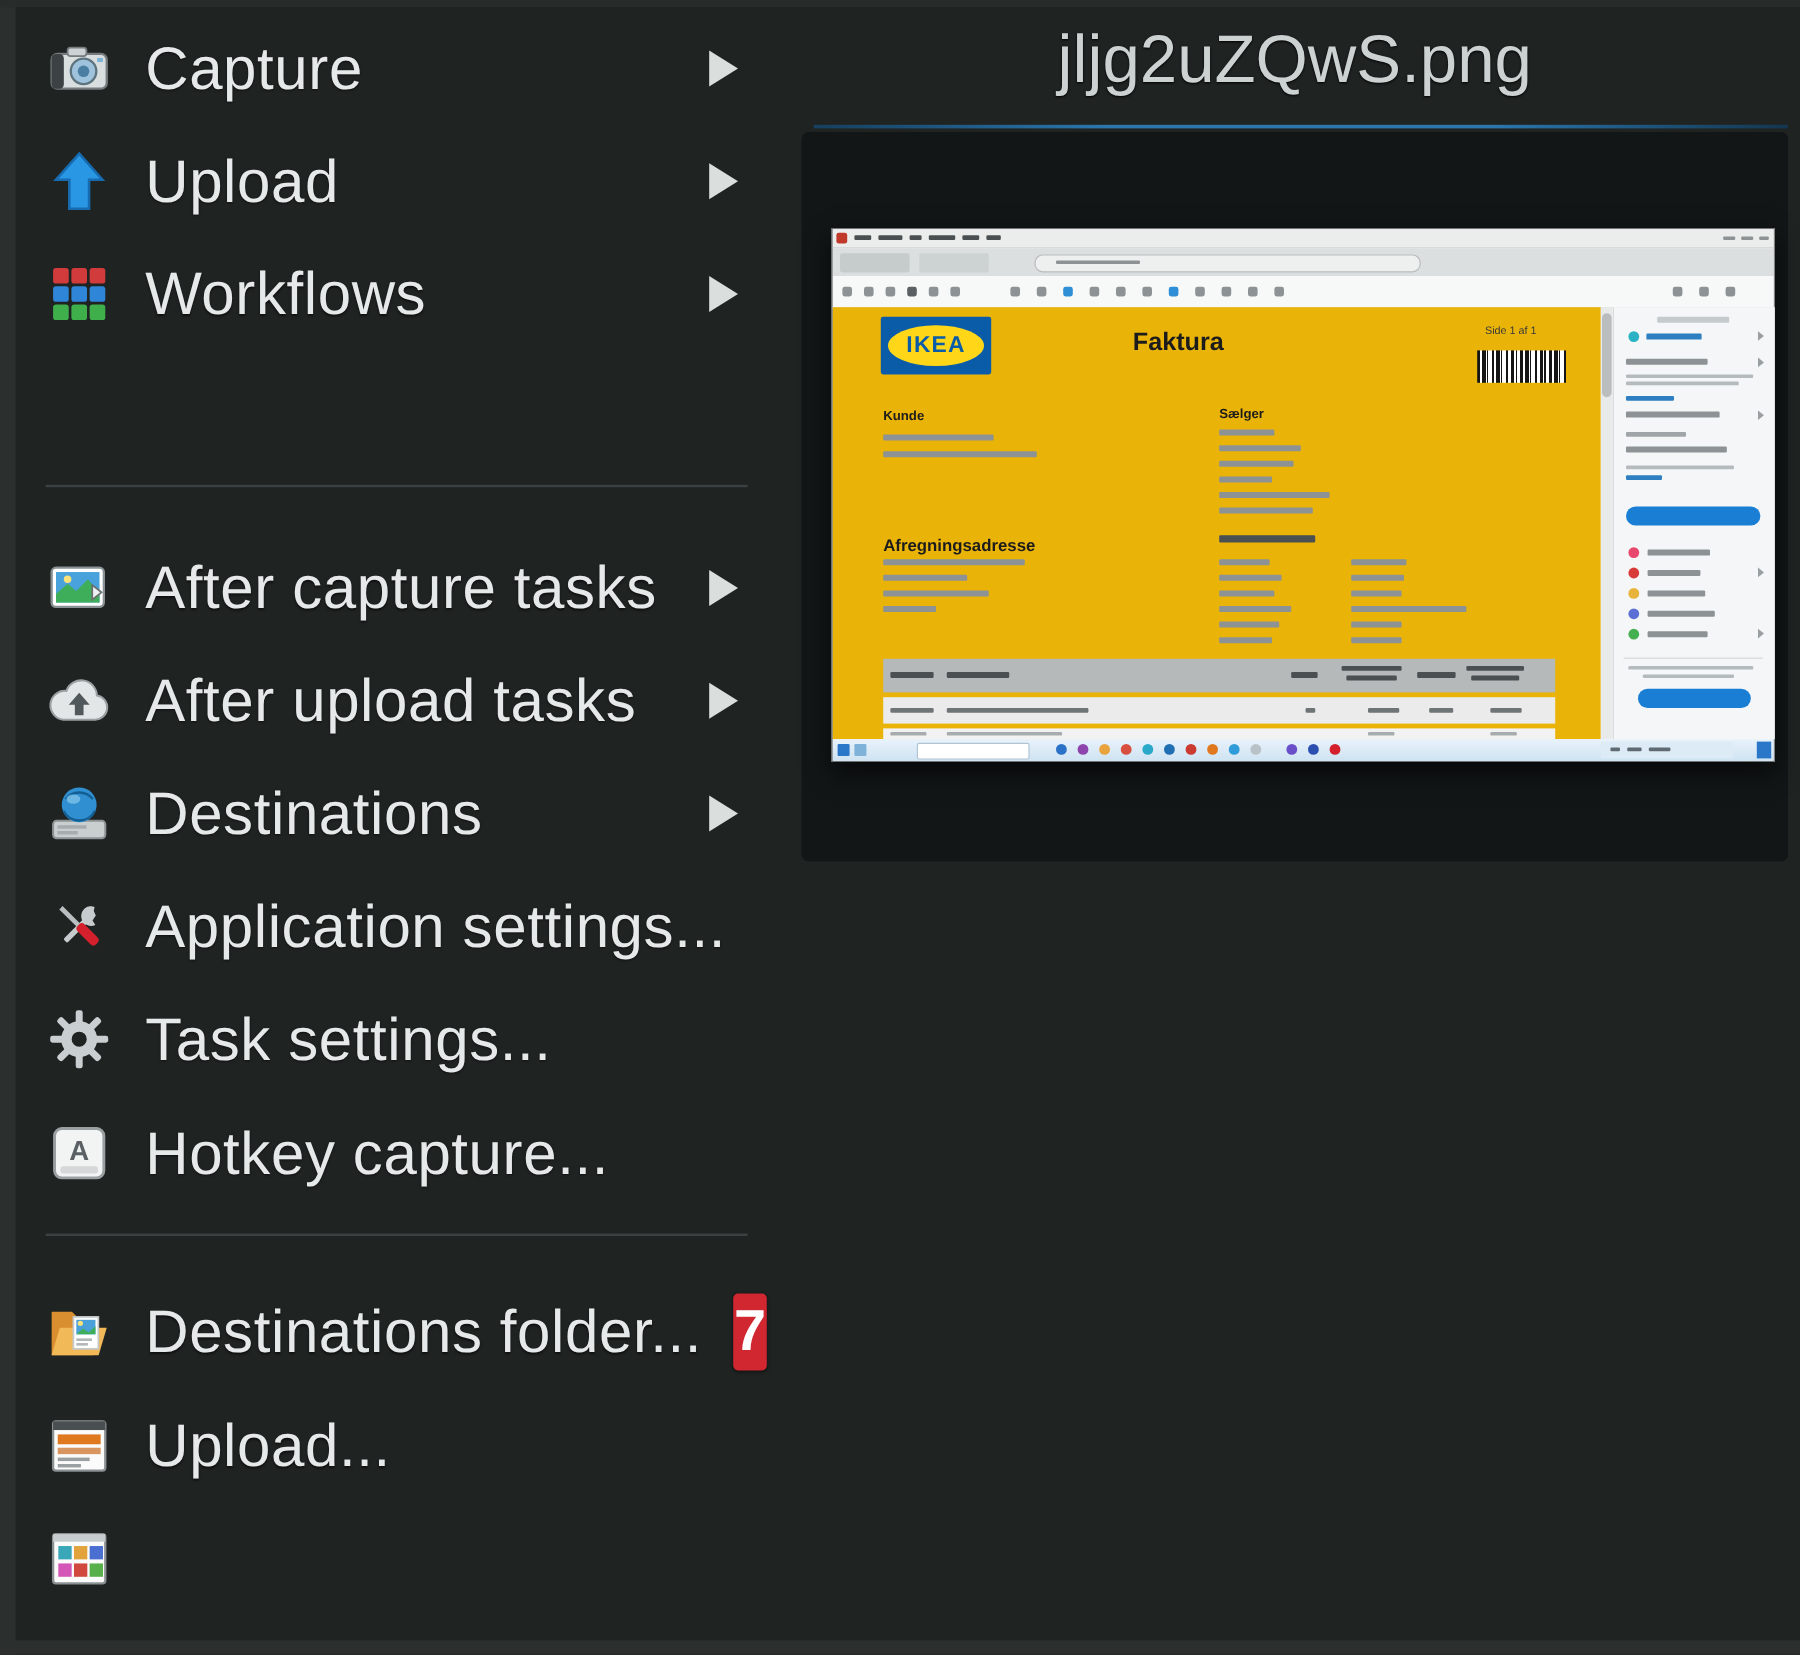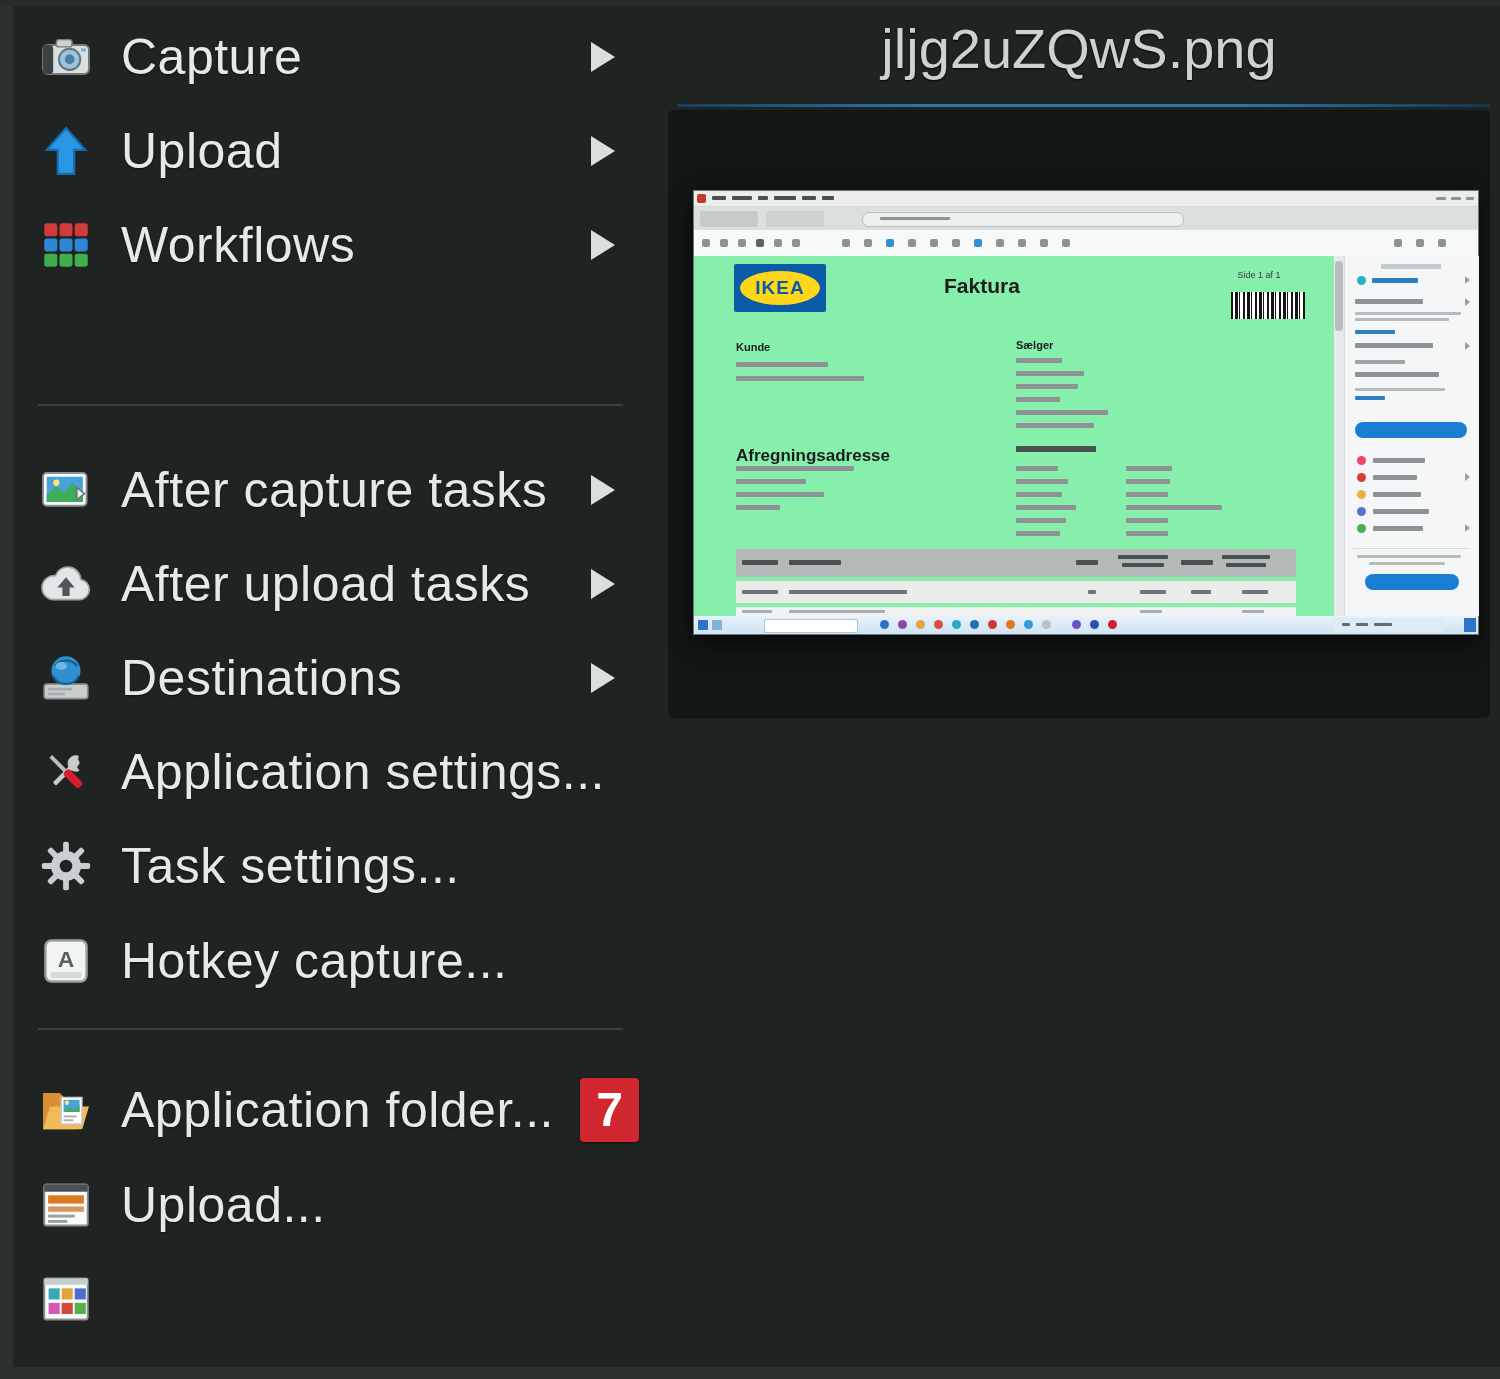--- a/index.html
+++ b/index.html
@@ -32,21 +32,21 @@
                 background:linear-gradient(90deg,#173f5e,#2a76ad 30%,#2a76ad 70%,#14364f);}
   .pv-panel{position:absolute;left:668px;top:110px;width:822px;height:608px;background:#121617;border-radius:6px;}
 
   
   .thumb{position:absolute;left:693px;top:190px;width:784px;height:443px;background:#fdfdfd;
          border:1px solid #6f7475;box-shadow:0 8px 20px rgba(0,0,0,.65);filter:blur(.45px);}
   .thumb *{position:absolute;}
   .t-menubar{left:0;top:0;width:784px;height:15px;background:#ebecec;border-bottom:1px solid #d2d5d5;}
   .t-tabbar{left:0;top:16px;width:784px;height:23px;background:#dcdfe0;}
   .t-toolbar{left:0;top:39px;width:784px;height:26px;background:#f7f8f8;border-bottom:1px solid #d3d6d6;}
-  .t-doc{left:0;top:65px;width:640px;height:360px;background:#86efac;}
+  .t-doc{left:0;top:65px;width:640px;height:360px;background:#eab308;}
   .t-scroll{left:640px;top:65px;width:10px;height:360px;background:#e8eaea;}
   .t-side{left:650px;top:65px;width:134px;height:360px;background:#f4f6f7;border-left:1px solid #dadddd;}
   .t-taskbar{left:0;top:425px;width:784px;height:18px;background:linear-gradient(#e8f2fb,#cfe3f2);}
   .b{background:#8d9294;height:5px;border-radius:1px;}
   .bd{background:#4a4f51;}
   .bb{background:#2d7fc1;}
   .dot{width:8px;height:8px;border-radius:2px;background:#8d9395;}
   .t-txt{font-weight:700;color:#1c1c1c;white-space:nowrap;}
   .barcode{background:repeating-linear-gradient(90deg,#151515 0 2px,#fff 2px 4px,#151515 4px 7px,#fff 7px 8px,#151515 8px 9px,#fff 9px 12px);}
   .pill{border-radius:8px;background:#1a7fd4;}
@@ -204,21 +204,21 @@
           <path d="M2.5 5h7l2 2h5.5v13h-14.5z" fill="#d98f2f"></path>
           <path d="M2.5 20l2.8-9.5H21.5L18.7 20z" fill="#f2b958"></path>
           <rect x="10" y="6.8" width="8.6" height="11" fill="#fff" stroke="#c4c9ca" stroke-width=".6"></rect>
           <rect x="11" y="7.8" width="6.6" height="5" fill="#4aa0d8"></rect>
           <path d="M11 12.8l2.4-2 1.8 1.4 2.4-2.2v2.8z" fill="#3fae5a"></path>
           <circle cx="12.4" cy="9" r=".9" fill="#ffe27a"></circle>
           <rect x="11" y="14.2" width="5.4" height=".9" fill="#b2b7b9"></rect>
           <rect x="11" y="15.8" width="4" height=".9" fill="#b2b7b9"></rect>
         </svg>
     </span>
-    <span class="lb">Application folder...</span>
+    <span class="lb">Destinations folder...</span>
     <span class="badge">7</span>
   </div>
 
   <div class="mi" style="top:1158px">
     <span class="ic">
       <svg viewBox="0 0 24 24">
           <rect x="3" y="3.5" width="18" height="17" rx="1" fill="#fbfbfb" stroke="#8b9193" stroke-width=".8"></rect>
           <rect x="3" y="3.5" width="18" height="3" fill="#4a5052"></rect>
           <rect x="4.6" y="8" width="14.8" height="3.4" fill="#e07820"></rect>
           <rect x="4.6" y="12.6" width="14.8" height="2.2" fill="#c96a1c" opacity=".7"></rect>
@@ -306,21 +306,21 @@
     <div class="b" style="left:42px;top:120px;width:128px"></div>
 
     <div class="t-txt" style="left:322px;top:83px;font-size:11px">Sælger</div>
     <div class="b" style="left:322px;top:102px;width:46px"></div>
     <div class="b" style="left:322px;top:115px;width:68px"></div>
     <div class="b" style="left:322px;top:128px;width:62px"></div>
     <div class="b" style="left:322px;top:141px;width:44px"></div>
     <div class="b" style="left:322px;top:154px;width:92px"></div>
     <div class="b" style="left:322px;top:167px;width:78px"></div>
 
-    <div class="t-txt" style="left:42px;top:190px;font-size:17px">Afregningsadresse</div>
+    <div class="t-txt" style="left:42px;top:190px;font-size:14px">Afregningsadresse</div>
     <div class="b" style="left:42px;top:210px;width:118px"></div>
     <div class="b" style="left:42px;top:223px;width:70px"></div>
     <div class="b" style="left:42px;top:236px;width:88px"></div>
     <div class="b" style="left:42px;top:249px;width:44px"></div>
 
     <div class="b bd" style="left:322px;top:190px;width:80px;height:6px"></div>
     <div class="b" style="left:322px;top:210px;width:42px"></div>
       <div class="b" style="left:432px;top:210px;width:46px"></div>
     <div class="b" style="left:322px;top:223px;width:52px"></div>
       <div class="b" style="left:432px;top:223px;width:44px"></div>

